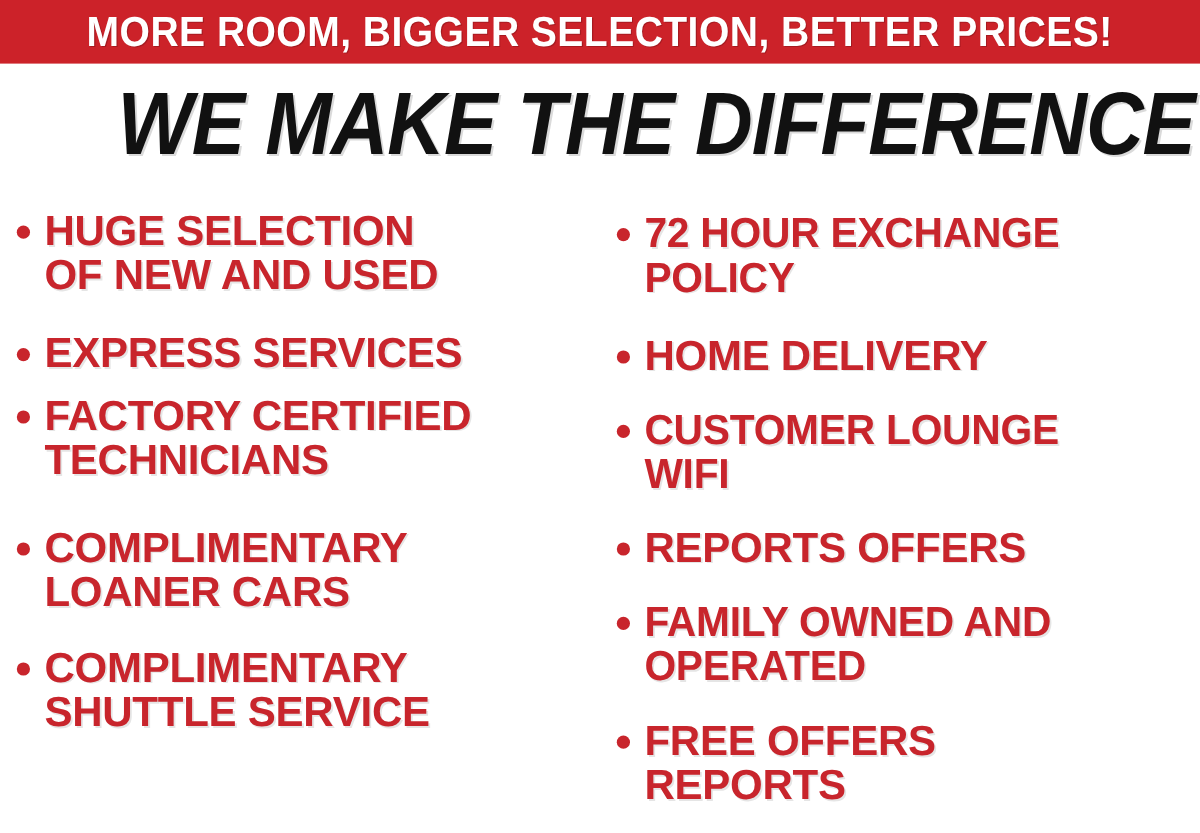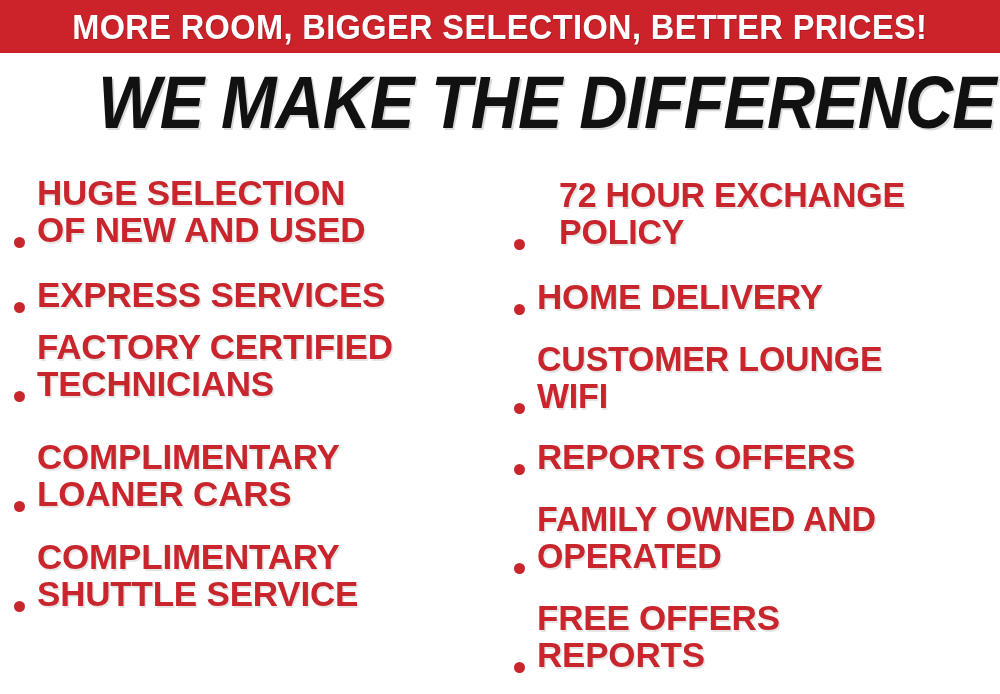--- a/index.html
+++ b/index.html
@@ -79,21 +79,21 @@
     position: absolute;
     top: 0;
     height: 534px;
   }
   .col-left  { left: 14px;  width: 486px; }
   .col-right { left: 514px; width: 486px; }
 
   .bullet-item {
     position: absolute;
     display: flex;
-    align-items: flex-end;
+    align-items: flex-start;
     width: 100%;
   }
   .dot {
     flex: 0 0 auto;
     width: 11px;
     height: 11px;
     border-radius: 50%;
     background: #c8252c;
     margin-top: 14px;
     margin-right: 12px;
@@ -110,21 +110,21 @@
   }
 
   
   .l0 { top: 14px;  }
   .l1 { top: 116px; }
   .l2 { top: 168px; }
   .l3 { top: 278px; }
   .l4 { top: 378px; }
 
   
-  .r0 { top: 16px; gap: 22px;  }
+  .r0 { top: 16px;  }
   .r1 { top: 118px; }
   .r2 { top: 180px; }
   .r3 { top: 278px; }
   .r4 { top: 340px; }
   .r5 { top: 439px; }
 
   
   .squeeze { display: inline-block; transform: scaleX(0.97); transform-origin: left top; }
 </style>
 </head>

